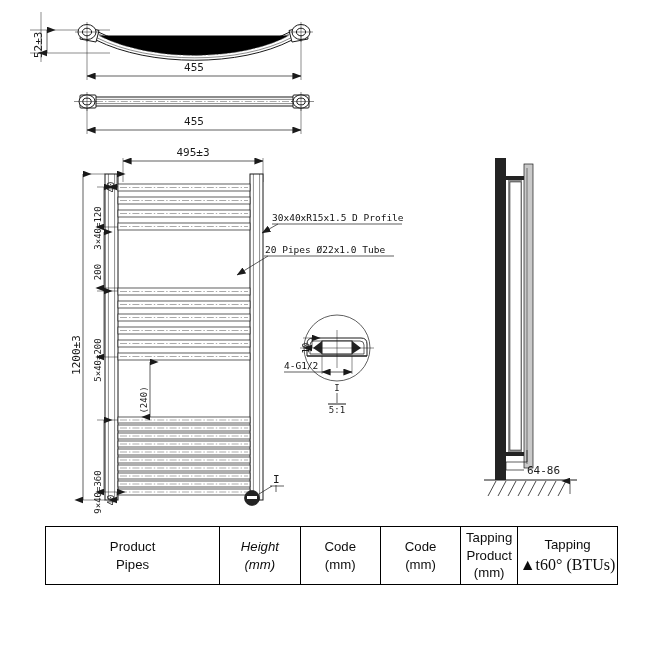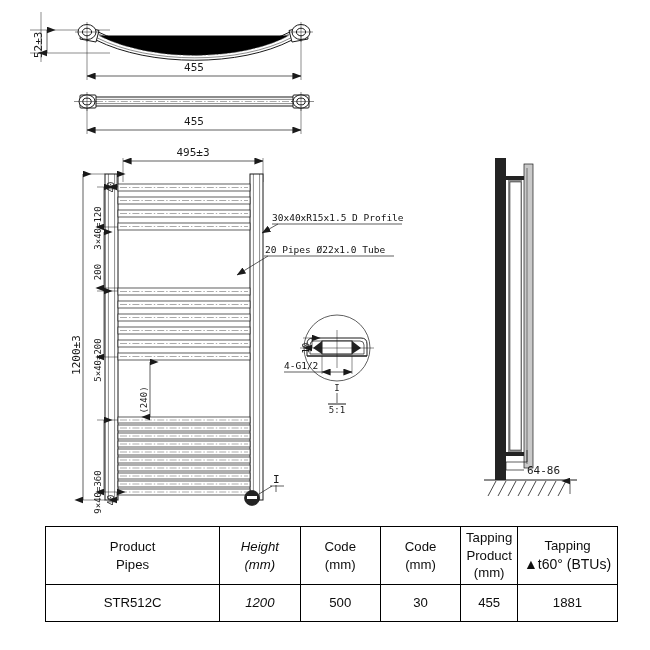--- a/index.html
+++ b/index.html
@@ -22,21 +22,21 @@
   
   #spec-table{position:absolute;left:45px;top:526px;width:573px;
               border-collapse:collapse;
               font-family:"Liberation Sans", sans-serif;}
   #spec-table td{border:1px solid #000;text-align:center;color:#0d0d0d;
                  font-size:13.2px;line-height:1.33;padding:0;}
   #spec-table tr.head td{height:57px;vertical-align:middle;}
   #spec-table tr.row td{height:36px;vertical-align:middle;}
   .c0{width:168px;} .c1{width:77px;font-style:italic;} .c2{width:77px;}
   .c3{width:77px;} .c4{width:54px;margin-top:16px;} .c5{width:96px;}
-  .tri{font-size:14px;}
+  .tri{font-size:16px;font-family:Liberation Serif, serif;}
 </style>
 </head>
 <body>
 
 <div id="root">
 
 <svg class="draw" viewBox="0 0 650 650">
   <defs>
     <marker id="ar" markerWidth="9" markerHeight="7" refX="8.6" refY="3.5" orient="auto" markerUnits="userSpaceOnUse">
       <path d="M0,0 L9,3.5 L0,7 z" fill="#1a1a1a"></path>
@@ -355,24 +355,16 @@
       <td class="c4">
         <div>Tapping</div>
         <div>Product</div>
         <div>(mm)</div>
       </td>
       <td class="c5">
         <div>Tapping</div>
         <div class="tri">▲t60° (BTUs)</div>
       </td>
     </tr>
-    <tr class="row">
-      <td class="c0">STR512C</td>
-      <td class="c1">1200</td>
-      <td class="c2">500</td>
-      <td class="c3">30</td>
-      <td class="c4">455</td>
-      <td class="c5">1881</td>
-    </tr>
   </tbody>
 </table>
 
 </div>
 
 </body></html>

